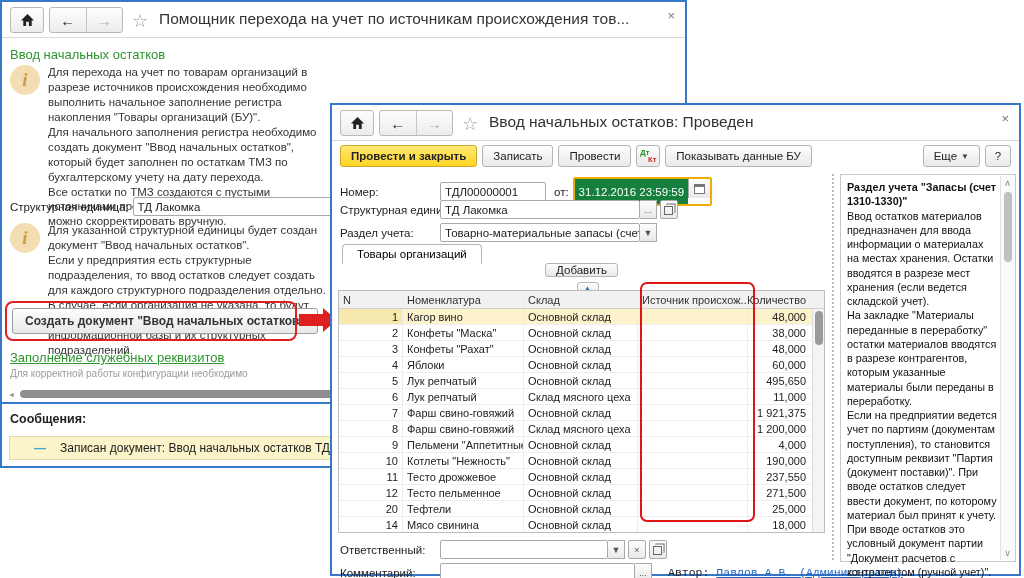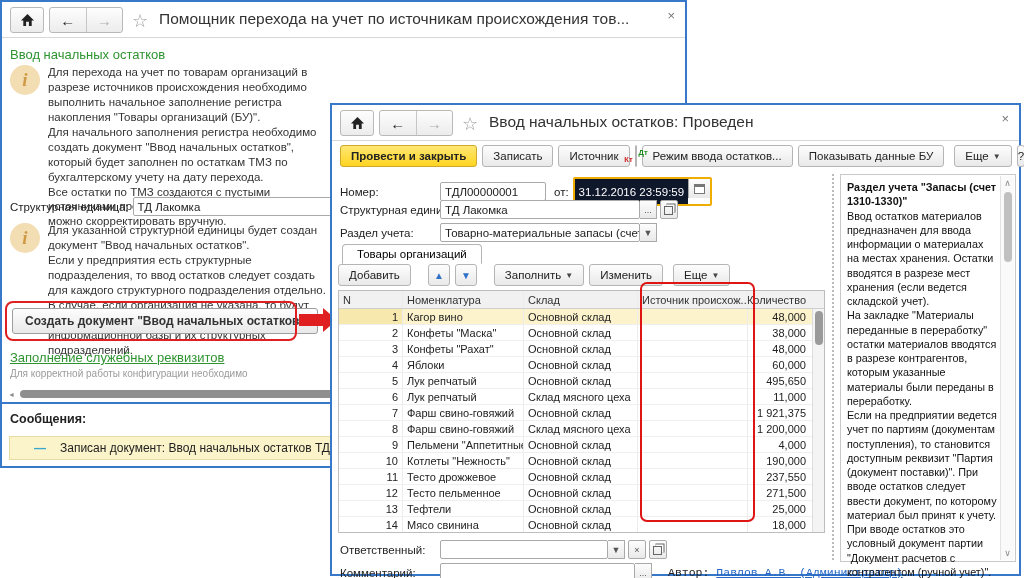--- a/index.html
+++ b/index.html
@@ -55,29 +55,29 @@
   .toolbar { position:absolute; left:0; top:37px; width:100%; height:28px; display:flex; align-items:center; gap:5px; padding:8px 8px; }
   .toolbar .spacer { flex:1; }
   .dtkt { width:24px; height:22px; border:1px solid #b5b5b5; border-radius:3px; background:linear-gradient(#fdfdfd,#e9e9e9); position:relative; font:bold 7.5px "Liberation Sans",sans-serif; cursor:pointer; }
   .dtkt .dt { position:absolute; left:3px; top:2px; color:#1d8a1d; }
   .dtkt .kt { position:absolute; right:3px; bottom:2px; color:#cc2222; }
 
   .frow { position:absolute; display:flex; align-items:center; }
   .mini-btn { height:19px; min-width:17px; border:1px solid #a9a9a9; border-left:none; background:linear-gradient(#fdfdfd,#e9e9e9); font-size:9px; color:#555; display:inline-flex; align-items:center; justify-content:center; padding:0 3px; cursor:pointer; }
   .sep-btn { height:19px; min-width:18px; border:1px solid #a9a9a9; border-radius:2px; background:linear-gradient(#fdfdfd,#e9e9e9); font-size:9px; color:#555; display:inline-flex; align-items:center; justify-content:center; margin-left:3px; cursor:pointer; }
   .date-group { display:flex; border:2px solid #efad00; border-radius:2px; }
-  .date-val { height:25px; background:#0f172a; color:#fff; font-size:11.5px; display:flex; align-items:center; padding:0 4px; }
+  .date-val { height:25px; background:#15803d; color:#fff; font-size:11.5px; display:flex; align-items:center; padding:0 4px; }
   .cal-btn { width:22px; height:19px; background:linear-gradient(#fdfdfd,#e9e9e9); border-left:1px solid #a9a9a9; display:flex; align-items:center; justify-content:center; cursor:pointer; }
   .cal-glyph { width:11px; height:10px; border:1px solid #777; border-top:3px solid #777; background:#fff; }
   .open-glyph { width:9px; height:9px; border:1px solid #666; box-shadow:2px -2px 0 -0.5px #fff, 2.5px -2.5px 0 0 #666; margin:2px 0 0 -2px; }
 
   .tab { position:absolute; left:10px; top:139px; height:20px; padding:0 14px; border:1px solid #b5b5b5; border-bottom:1px solid #fff; border-radius:4px 4px 0 0; background:#fff; font-size:11.5px; display:flex; align-items:center; z-index:2; cursor:pointer; }
 
   .tpanel { position:absolute; left:6px; top:158px; width:487px; height:270px; }
-  .ttoolbar { position:absolute; left:0; top:0; width:100%; height:24px; display:flex; align-items:center; gap:5px; }
+  .ttoolbar { position:absolute; left:0; top:0; width:100%; height:24px; display:flex; align-items:center; gap:5px;flex-direction:column; }
   .arrow-btn { width:22px; height:22px; border:1px solid #b5b5b5; border-radius:3px; background:linear-gradient(#fdfdfd,#e9e9e9); color:#2f71c6; font-size:10px; display:flex; align-items:center; justify-content:center; cursor:pointer; }
   .grid { position:absolute; left:0; top:27px; width:487px; height:243px; border:1px solid #bdbdbd; background:#fff; overflow:hidden; }
   .thead { display:flex; height:18px; background:#f1f1f1; border-bottom:1px solid #cfcfcf; font-size:11px; color:#333; }
   .thead .tcell { display:flex; align-items:center; }
   .trow { display:flex; height:16px; font-size:11px; color:#222; border-bottom:1px solid #efefef; cursor:default; }
   .trow.selected { background:#fcf3cd; }
   .trow.selected .col-n { background:#f7e9ae; }
   .tcell { padding:0 4px; border-right:1px solid #ececec; overflow:hidden; white-space:nowrap; display:flex; align-items:center; }
   .col-n { width:64px; justify-content:flex-end; }
   .col-nom { width:121px; }
@@ -166,26 +166,25 @@
       <div class="half">→</div>
     </div>
     <div class="star">☆</div>
     <div class="wtitle">Ввод начальных остатков: Проведен</div>
     <div class="close-x">×</div>
   </div>
 
   <div class="toolbar">
     <div class="btn primary">Провести и закрыть</div>
     <div class="btn">Записать</div>
-    <div class="btn">Источник</div>
+    <div class="btn">Провести</div>
     <div class="dtkt">
       <span class="dt">Дт</span>
       <span class="kt">Кт</span>
     </div>
-    <div class="btn">Режим ввода остатков...</div>
     <div class="btn">Показывать данные БУ</div>
     <div class="spacer"></div>
     <div class="btn">
         <span>Еще</span>
         <span class="caret">▼</span>
       </div>
     <div class="btn" style="width:26px; padding:0;">?</div>
   </div>
 
   <div class="frow" style="left:8px; top:72px;">
@@ -320,21 +319,21 @@
             <div class="tcell col-qty">237,550</div>
           </div>
           <div class="trow">
             <div class="tcell col-n">12</div>
             <div class="tcell col-nom">Тесто пельменное</div>
             <div class="tcell col-sklad">Основной склад</div>
             <div class="tcell col-src"></div>
             <div class="tcell col-qty">271,500</div>
           </div>
           <div class="trow">
-            <div class="tcell col-n">13</div>
+            <div class="tcell col-n">20</div>
             <div class="tcell col-nom">Тефтели</div>
             <div class="tcell col-sklad">Основной склад</div>
             <div class="tcell col-src"></div>
             <div class="tcell col-qty">25,000</div>
           </div>
           <div class="trow">
             <div class="tcell col-n">14</div>
             <div class="tcell col-nom">Мясо свинина</div>
             <div class="tcell col-sklad">Основной склад</div>
             <div class="tcell col-src"></div>

